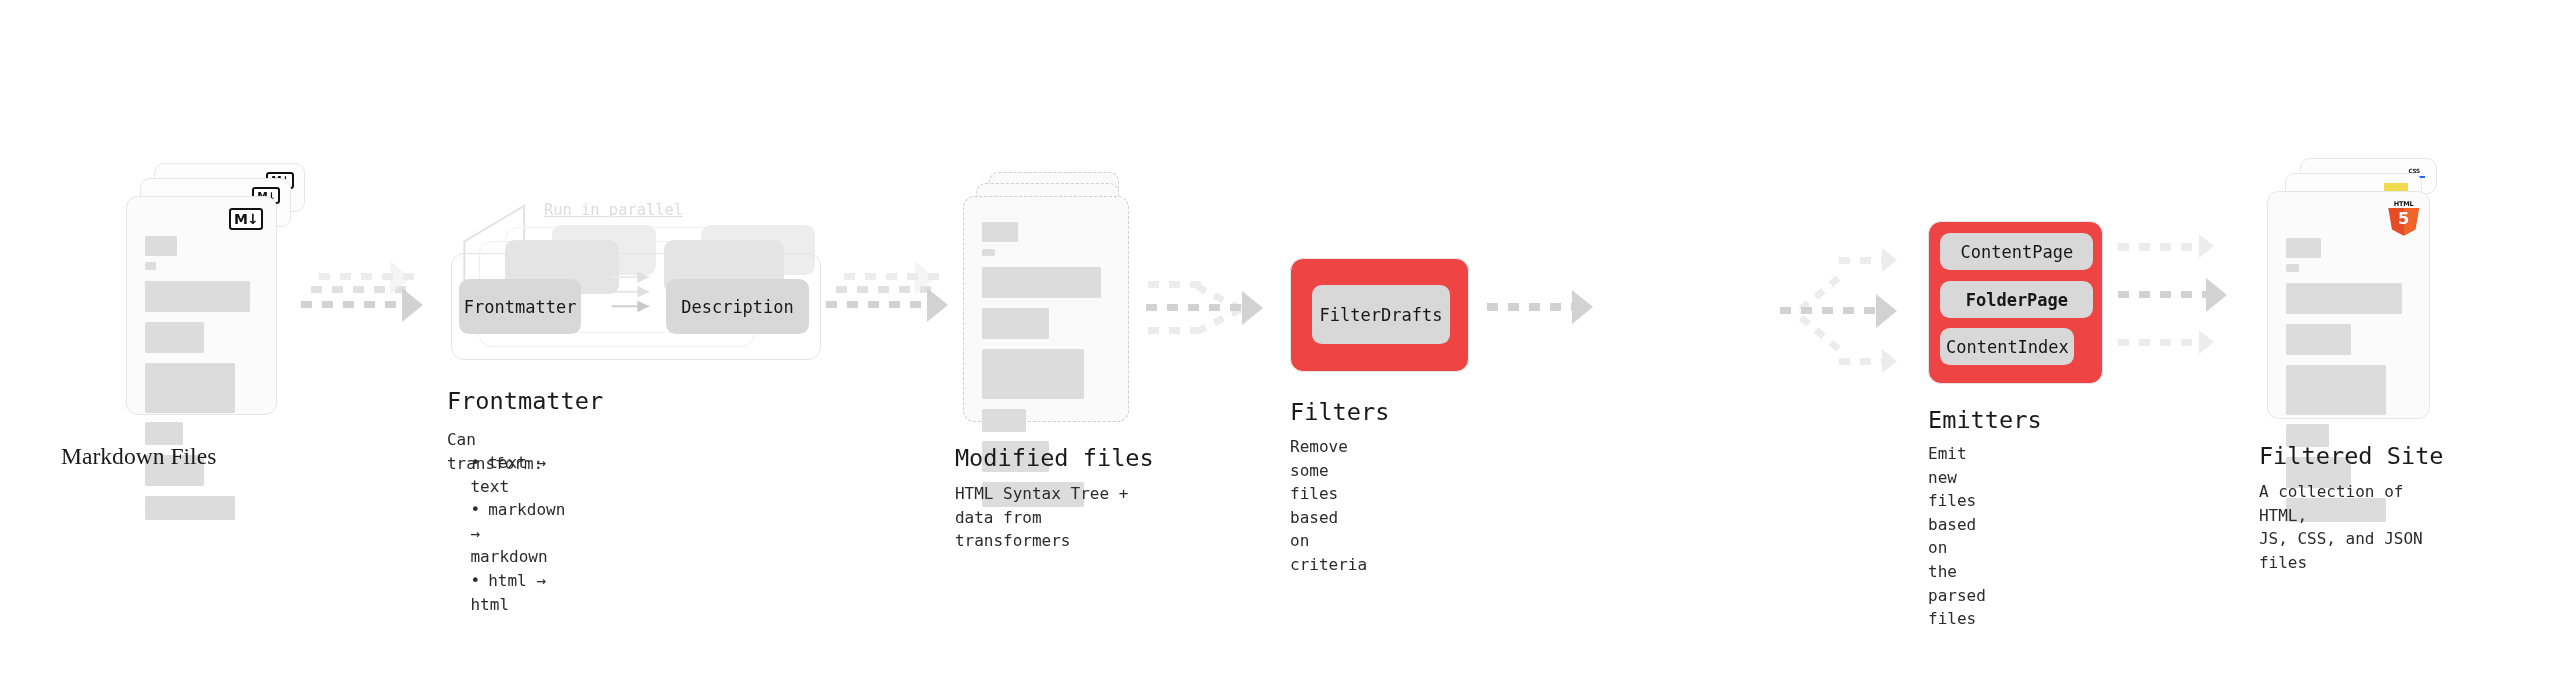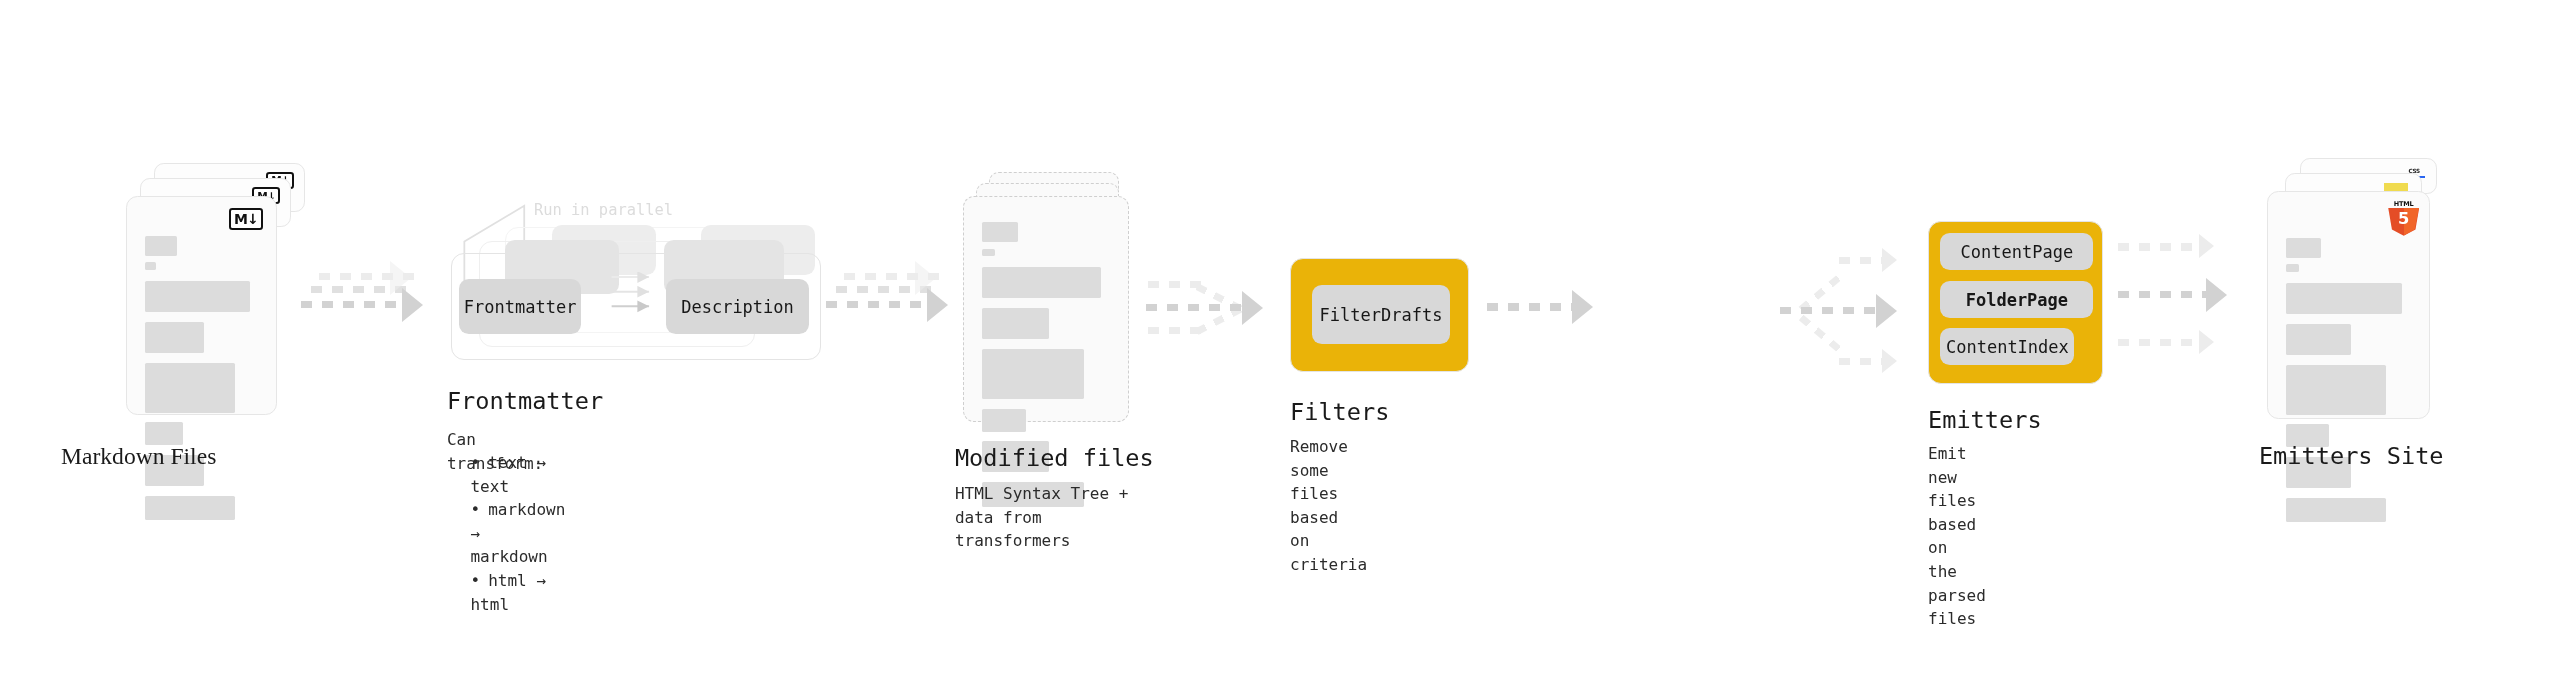--- a/index.html
+++ b/index.html
@@ -148,21 +148,21 @@
   }
   .bullets ul { list-style: none; }
   .bullets li::before { content: "\2022"; margin-right: 8.1px; }
   .bullets li { padding-left: 11.4px; }
 
   
   .group-box {
     position: absolute;
     border: 1.5px solid #e4e4e4;
     border-radius: 13px;
-    background: #eab308;
+    background: #ef4444;
   }
   .group-box.g2 { border-color: #efefef; background: transparent; }
   .group-box.g3 { border-color: #f4f4f4; background: transparent; }
 
   
   .pill {
     position: absolute;
     background: #d8d8d8;
     border-radius: 9.8px;
     display: flex;
@@ -275,21 +275,21 @@
     <div class="dash-line c-strong" style="left:0px;   top:32.5px; width:114px;"></div>
     <div class="arrow-head c-weak" style="left:89px; top:-7.3px; opacity:.55;"></div>
     <div class="arrow-head c-strong" style="left:101px; top:19.5px;"></div>
   </div>
 
   <div class="stage" style="left:451px; top:207px;">
 
     <svg class="bracket" style="left:0px; top:-6.5px;" width="106" height="89" viewBox="0 0 130 110">
       <path d="M 16 108 L 16 50 L 90 6 L 90 52" fill="none" stroke="#e0e0e0" stroke-width="2.2"></path>
     </svg>
-    <div class="parallel-label" style="left:83px; top:-6.5px;">Run in parallel</div>
+    <div class="parallel-label" style="left:93px; top:-6.5px;text-decoration:underline;">Run in parallel</div>
 
     <div class="group-box g3" style="left:54px; top:19.5px;  width:276px; height:106px;">
       <div class="pill ghost2" style="left:46px; top:-2.4px; width:104px; height:50px;">
         <span>Frontmatter</span>
       </div>
       <div class="pill ghost2" style="left:195px; top:-2.4px; width:114px; height:50px;">
         <span>Description</span>
       </div>
     </div>
 
@@ -467,17 +467,19 @@
             <div class="ln" style="width: 93%; height: 31px; margin-bottom: 9.8px;"></div>
             <div class="ln" style="width: 52%; height: 31px; margin-bottom: 9.8px;"></div>
             <div class="ln" style="width: 80%; height: 50px; margin-bottom: 9.8px;"></div>
             <div class="ln" style="width: 34%; height: 23px; margin-bottom: 9.8px;"></div>
             <div class="ln" style="width: 52%; height: 31px; margin-bottom: 9.8px;"></div>
             <div class="ln" style="width: 80%; height: 24.4px; margin-bottom: 0px;"></div>
           </div>
       </div>
     </div>
 
-    <div class="title" style="left:-8.1px; top:284px;">Emitters Site</div>
+    <div class="title" style="left:-8.1px; top:284px;">Filtered Site</div>
+    <div class="subtitle" style="left:-8.1px; top:322px;">A collection of HTML,
+JS, CSS, and JSON files</div>
   </div>
 
 </div>
 
 
 </body></html>

